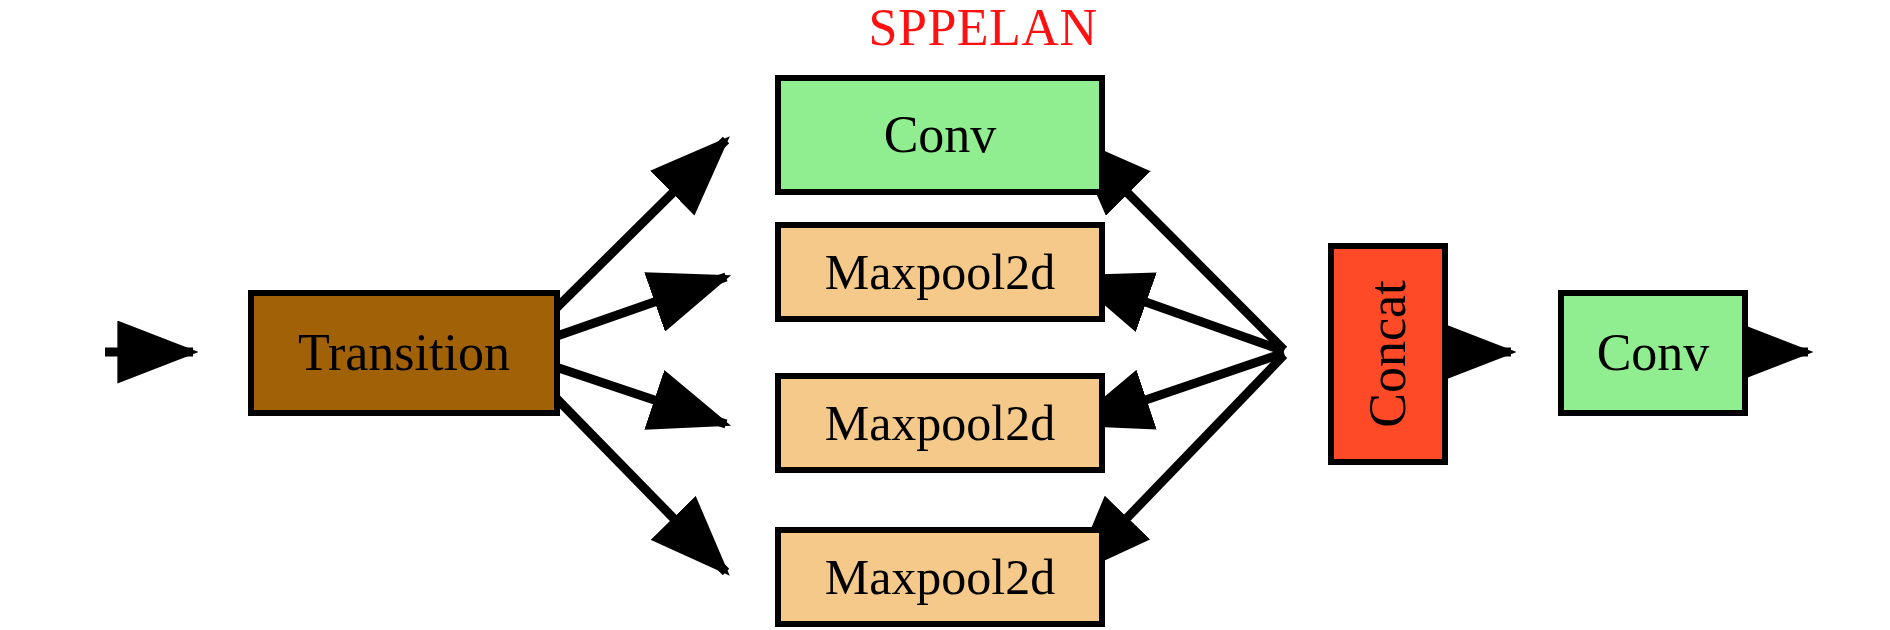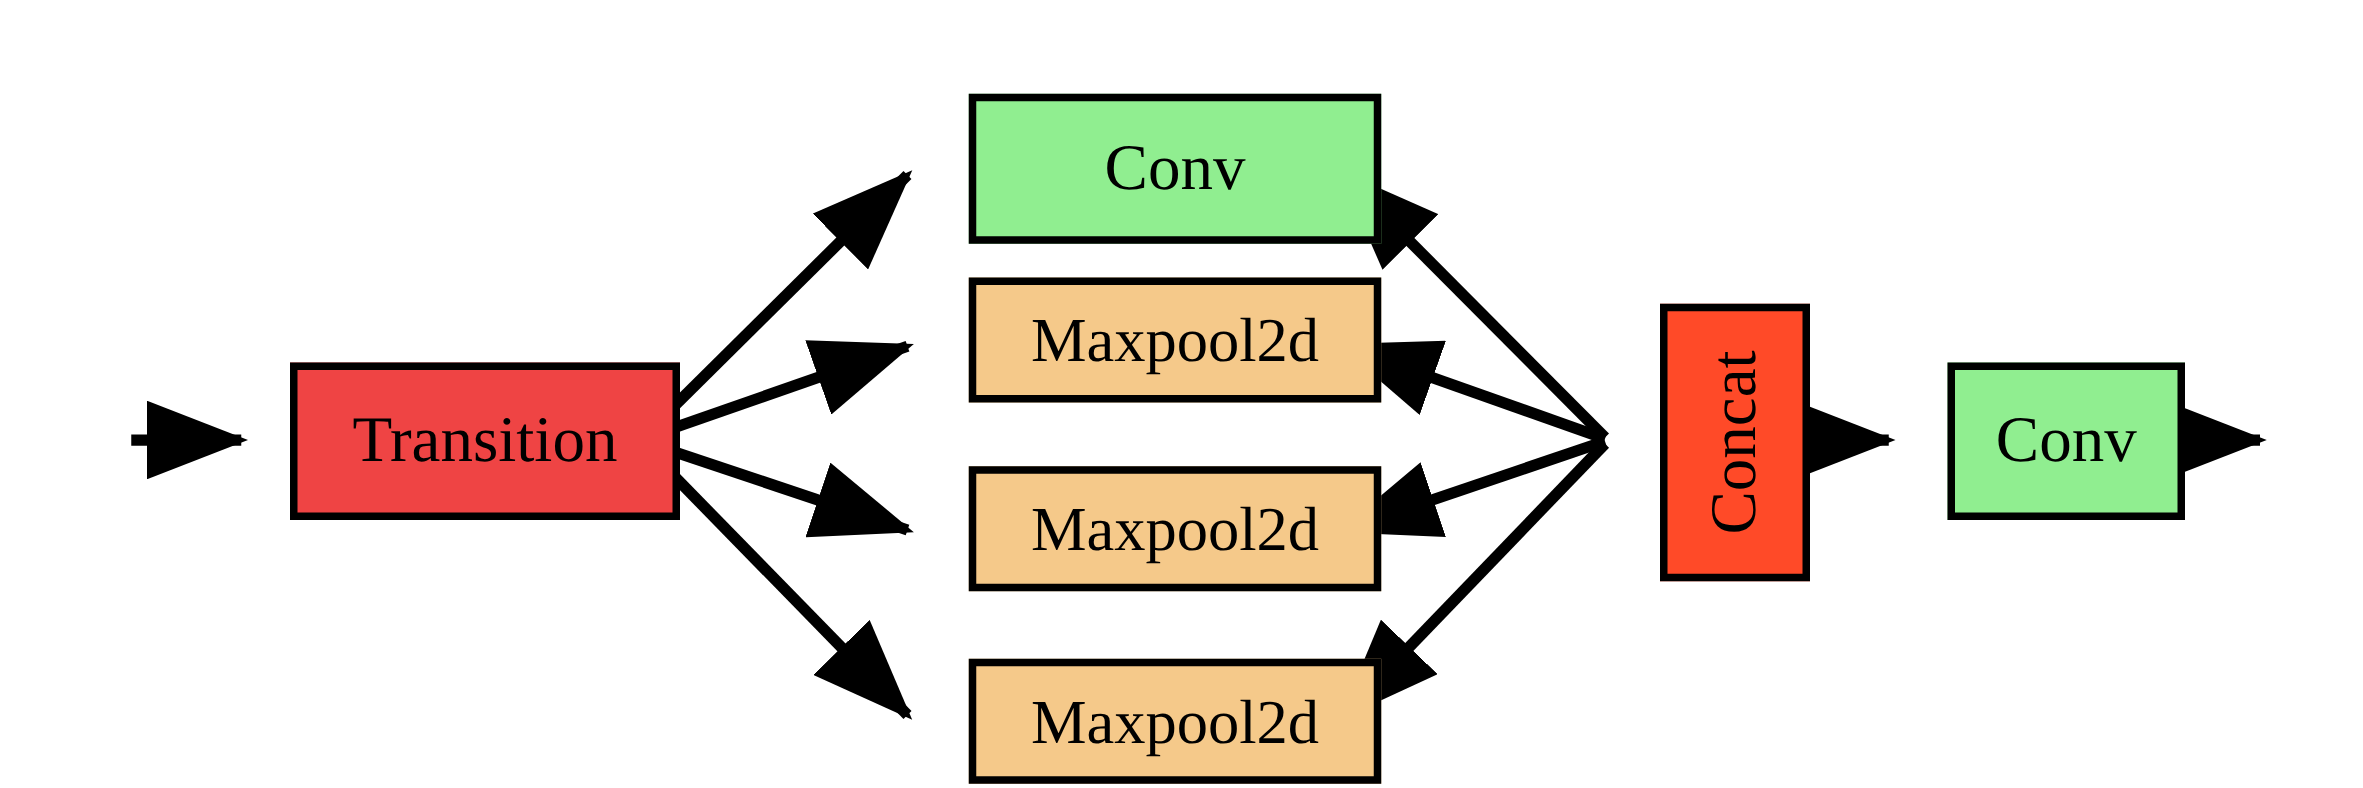--- a/index.html
+++ b/index.html
@@ -22,21 +22,21 @@
     white-space:nowrap;
     z-index:3;
     margin-left:40px;
   }
   .node-label{
     display:block;
     font-weight:400;
   }
 
   
-  #node-transition{left:192px;top:290px;width:312px;height:126px;background:#ef4444;}
+  #node-transition{left:208px;top:290px;width:312px;height:126px;background:#a16207;}
   #node-transition .node-label{font-size:52px;}
 
   #node-conv-top{left:735px;top:75px;width:330px;height:120px;background:#90ee90;}
   #node-conv-top .node-label{font-size:52px;}
 
   #node-maxpool-1{left:735px;top:222px;width:330px;height:100px;background:#f5c98a;}
   #node-maxpool-2{left:735px;top:373px;width:330px;height:100px;background:#f5c98a;}
   #node-maxpool-3{left:735px;top:527px;width:330px;height:100px;background:#f5c98a;}
   #node-maxpool-1 .node-label,
   #node-maxpool-2 .node-label,
@@ -92,20 +92,23 @@
     <line x1="1284" y1="350" x2="1075" y2="140" stroke="#000000" stroke-width="9" marker-end="url(#arrowhead)"></line>
     <line x1="1284" y1="351" x2="1075" y2="277" stroke="#000000" stroke-width="9" marker-end="url(#arrowhead)"></line>
     <line x1="1284" y1="353" x2="1075" y2="424" stroke="#000000" stroke-width="9" marker-end="url(#arrowhead)"></line>
     <line x1="1284" y1="355" x2="1075" y2="572" stroke="#000000" stroke-width="9" marker-end="url(#arrowhead)"></line>
 
     <line x1="1412" y1="352" x2="1511" y2="352" stroke="#000000" stroke-width="9" marker-end="url(#arrowhead)"></line>
 
     <line x1="1712" y1="352" x2="1808" y2="352" stroke="#000000" stroke-width="9" marker-end="url(#arrowhead)"></line>
   </svg>
 
+  <div id="diagram-title">
+    <span class="title-text">SPPELAN</span>
+  </div>
 
   <div class="node" id="node-transition">
     <span class="node-label">Transition</span>
   </div>
 
   <div class="node" id="node-conv-top">
     <span class="node-label">Conv</span>
   </div>
 
   <div class="node" id="node-maxpool-1">

